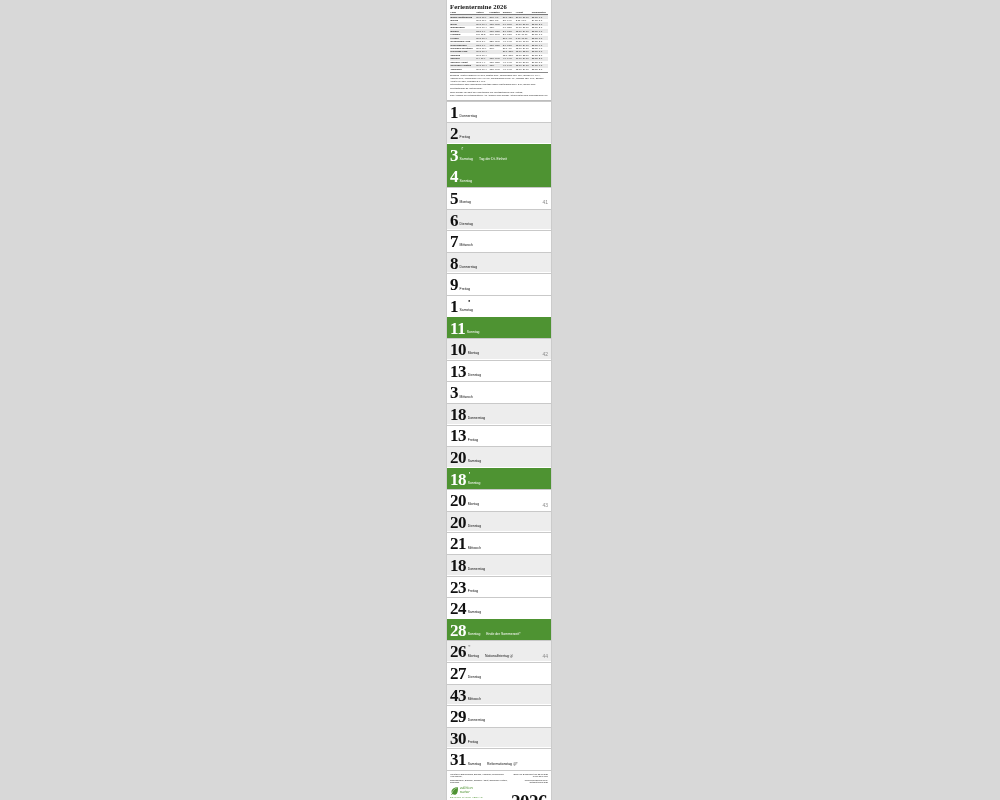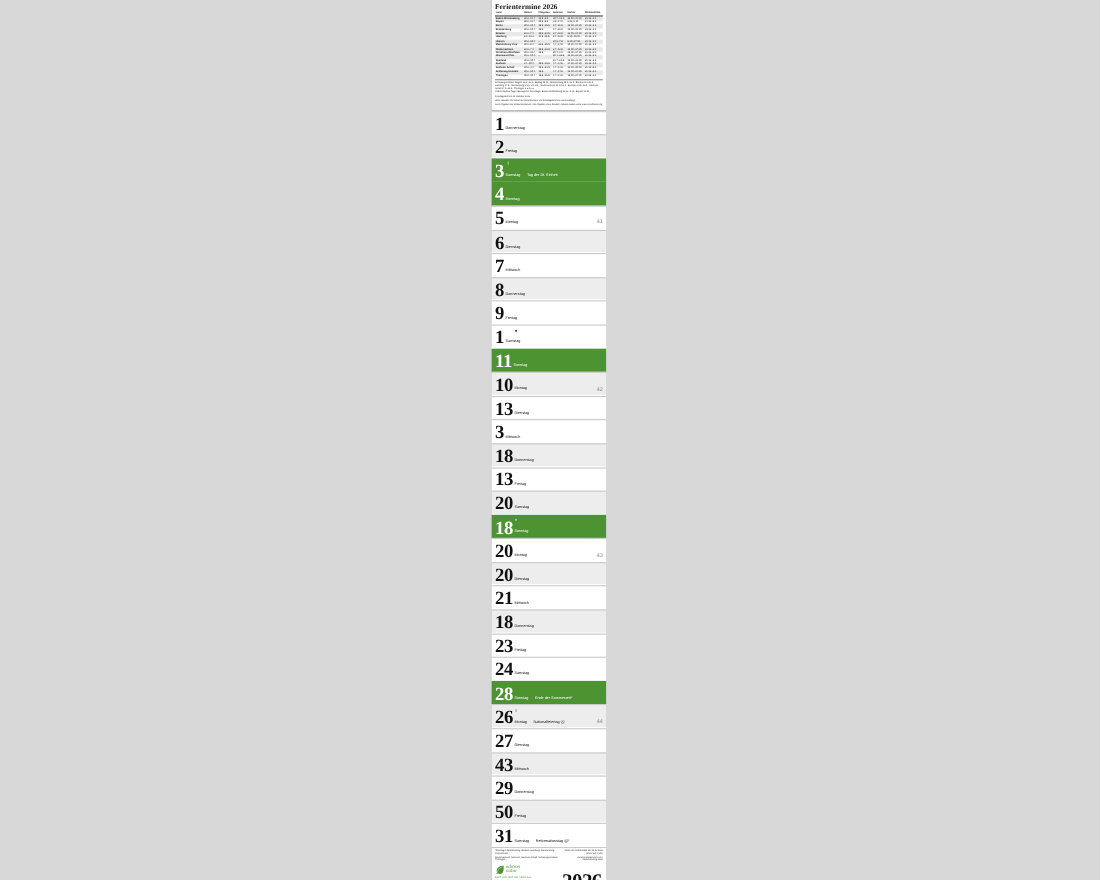--- a/index.html
+++ b/index.html
@@ -428,21 +428,21 @@
       </div>
       <div class="day tint sep">
         <span class="num">43</span>
         <span class="wd">Mittwoch</span>
       </div>
       <div class="day sep">
         <span class="num">29</span>
         <span class="wd">Donnerstag</span>
       </div>
       <div class="day tint sep">
-        <span class="num">50</span>
+        <span class="num">30</span>
         <span class="wd">Freitag</span>
       </div>
       <div class="day sep">
         <span class="num">31</span>
         <span class="wd">Samstag</span>
         <span class="note">Reformationstag Ⓓ*</span>
       </div>
     </div>
 
   <div class="footnotes">

